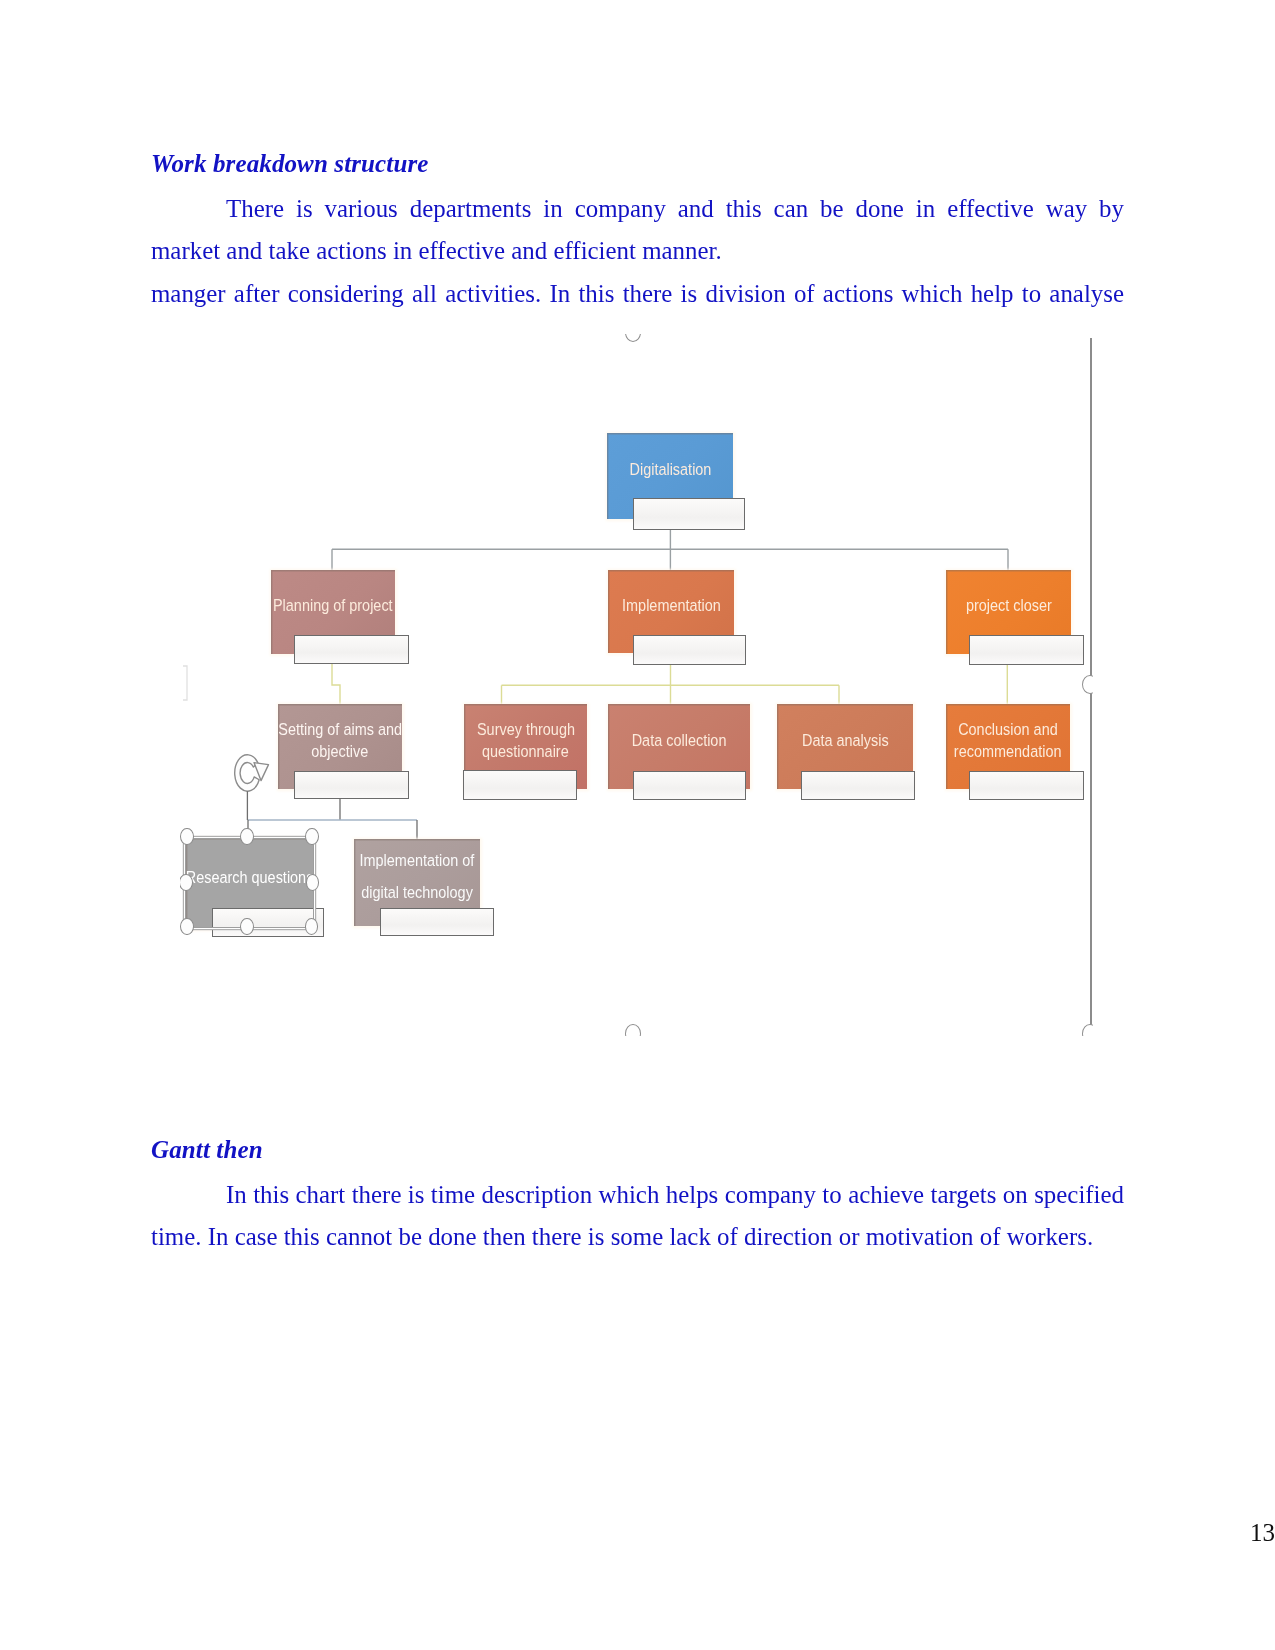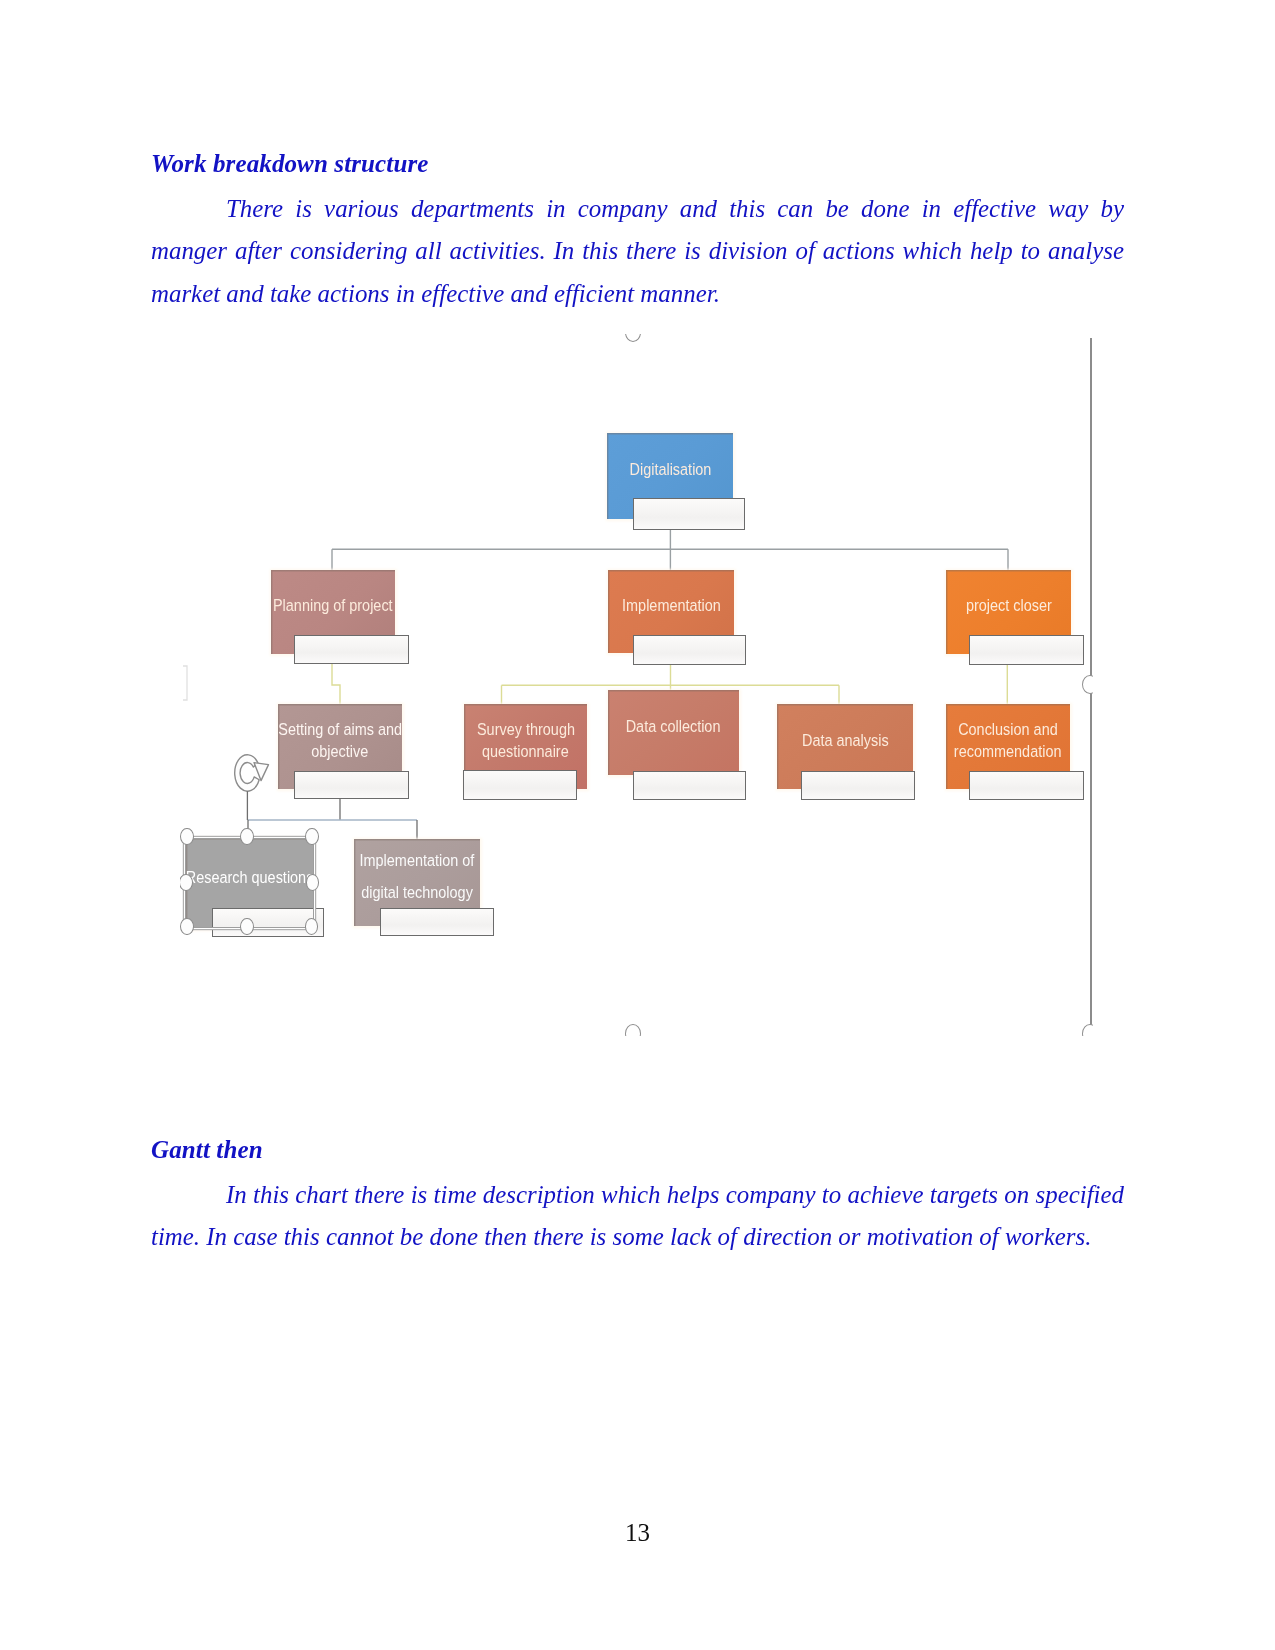--- a/index.html
+++ b/index.html
@@ -8,25 +8,25 @@
        font-family:"Liberation Serif",serif;position:relative;overflow:hidden;
        -webkit-font-smoothing:antialiased;}
   .page{position:absolute;left:0;top:0;width:1275px;height:1650px;background:#fff;}
 
   .heading{position:absolute;left:151px;font-weight:bold;font-style:italic;
            color:#1212c4;font-size:25px;line-height:25px;white-space:nowrap;
            letter-spacing:.12px;}
   .para{position:absolute;left:151px;width:973px;color:#1212c4;font-size:24.9px;
         line-height:42.6px;}
   .para .ln{display:block;text-align:justify;text-align-last:justify;
-            white-space:pre-wrap;height:42.6px;font-style:italic;}
+            white-space:pre-wrap;height:42.6px;}
   .para .ln.lastline{text-align-last:left;}
   .para .ln.indent{text-indent:75px;}
   .pageno{position:absolute;left:0;width:1275px;color:#101010;font-size:25px;
-          text-align:center;line-height:25px;}
+          text-align:right;line-height:25px;}
 
   
   .diagram{position:absolute;left:180px;top:334px;width:913px;height:702px;
            background:#ffffff;overflow:hidden;filter:blur(.62px);}
   .nodebox{position:absolute;color:#fcebdc;display:flex;flex-direction:column;
            align-items:center;justify-content:center;text-align:center;overflow:hidden;
            box-sizing:border-box;
            box-shadow:inset 1.4px 1.4px 0 0 rgba(120,104,98,.42),
                       0 0 2.5px 1.5px rgba(255,249,238,.95);}
   .nodebox > span{display:block;font-family:"Liberation Sans",sans-serif;
@@ -60,22 +60,22 @@
 </style>
 </head>
 <body>
 
 <div class="page">
 
   <div class="heading" style="top:151px">Work breakdown structure</div>
 
   <div class="para" style="top:187.5px">
     <span class="ln indent">There is various departments in company and this can be done in effective way by</span>
+    <span class="ln lastline">market and take actions in effective and efficient manner.</span>
     <span class="ln">manger after considering all activities. In this there is division of actions which help to analyse</span>
-    <span class="ln lastline">market and take actions in effective and efficient manner.</span>
   </div>
 
   <div class="diagram">
     <svg class="connectors" width="913" height="706" viewBox="0 0 913 706">
       <path d="M 490.4 196 L 490.4 237" fill="none" stroke="#9aa0a3" stroke-width="1.4"></path>
       <path d="M 152 215.3 L 828 215.3" fill="none" stroke="#9aa0a3" stroke-width="1.4"></path>
       <path d="M 152 215.3 L 152 237" fill="none" stroke="#9aa0a3" stroke-width="1.4"></path>
       <path d="M 828 215.3 L 828 237" fill="none" stroke="#9aa0a3" stroke-width="1.4"></path>
       <path d="M 152 330 L 152 351 L 160 351 L 160 371" fill="none" stroke="#dcdc96" stroke-width="1.4"></path>
       <path d="M 490.5 331 L 490.5 371" fill="none" stroke="#dcdc96" stroke-width="1.4"></path>
@@ -107,21 +107,21 @@
     <div class="nodebox n-aims" style="left:98px;top:370px;width:124px;height:85px">
         <span>Setting of aims and</span>
         <span>objective</span>
       </div>
     <div class="wbox" style="left:114px;top:437px;width:115px;height:28px"></div>
     <div class="nodebox n-survey" style="left:260px;top:370px;width:123px;height:85px">
         <span>Survey through</span>
         <span>questionnaire</span>
       </div>
     <div class="wbox" style="left:283px;top:436px;width:114px;height:30px"></div>
-    <div class="nodebox n-collection" style="left:428px;top:356px;width:131px;height:85px">
+    <div class="nodebox n-collection" style="left:428px;top:370px;width:142px;height:85px">
         <span>Data collection</span>
       </div>
     <div class="wbox" style="left:453px;top:437px;width:113px;height:29px"></div>
     <div class="nodebox n-analysis" style="left:597px;top:370px;width:136px;height:85px">
         <span>Data analysis</span>
       </div>
     <div class="wbox" style="left:621px;top:437px;width:114px;height:29px"></div>
     <div class="nodebox n-conclusion" style="left:766px;top:370px;width:124px;height:85px">
         <span>Conclusion and</span>
         <span>recommendation</span>

